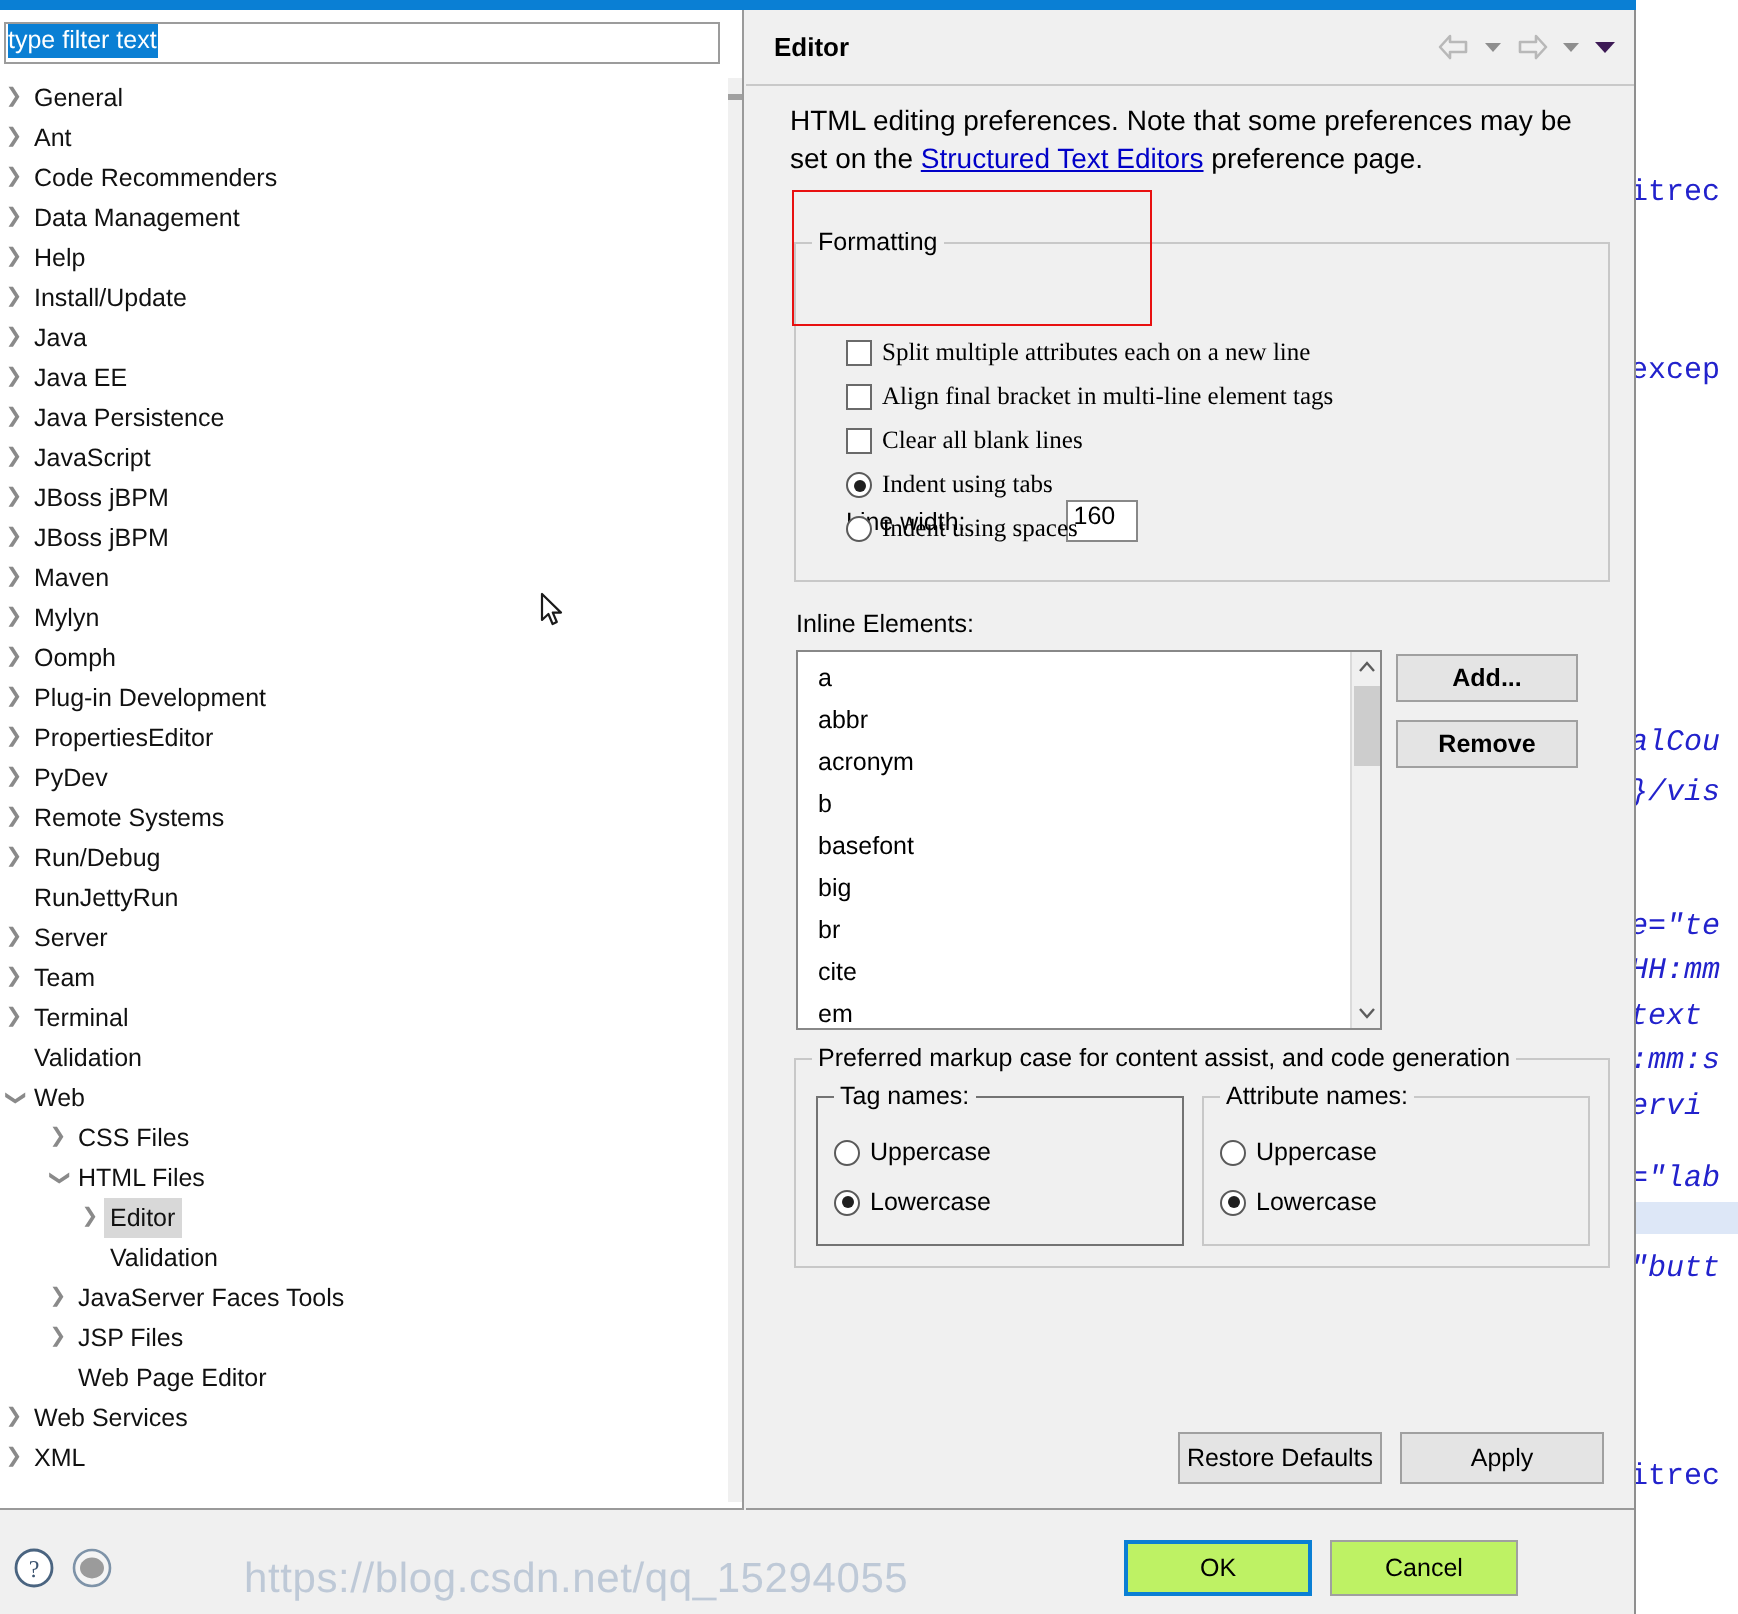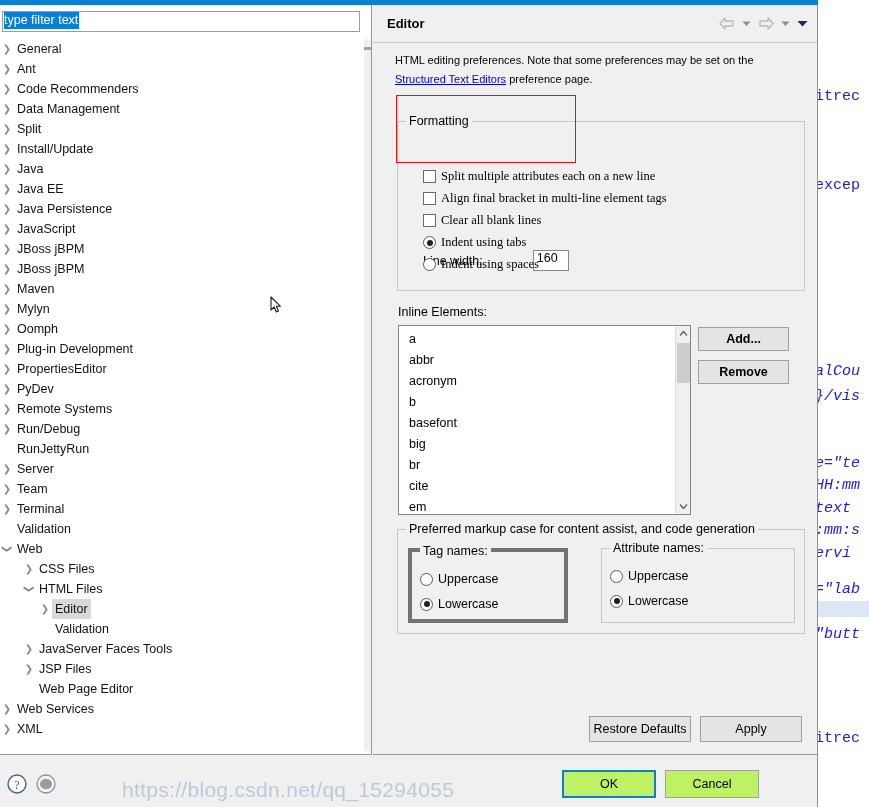--- a/index.html
+++ b/index.html
@@ -191,21 +191,21 @@
   .nav-caret {
     width: 9px; height: 9px;
     display: inline-block;
   }
   .nav-caret svg { display:block; }
 
   #desc {
     position: absolute;
     left: 22px; top: 46px;
     width: 400px;
-    font-size: 11px;
+    font-size: 14px;
     line-height: 19px;
     color: #000000;
   }
   #desc a {
     color: #0000c8;
     text-decoration: underline;
   }
 
   
   #annot-rect {
@@ -413,23 +413,23 @@
   }
   #btn-add    { left: 325px; top: 322px; }
   #btn-remove { left: 325px; top: 355px; }
 
   #markup-group {
     left: 24px; top: 524px;
     width: 408px; height: 105px;
   }
   #tag-group {
     left: 10px; top: 18px;
-    width: 160px; height: 75px;
-    position: absolute;
-    border: 4px solid #737373;
+    width: 184px; height: 75px;
+    position: absolute;
+    border: 1px solid #737373;
     box-sizing: border-box;
   }
   #attr-group {
     left: 203px; top: 18px;
     width: 194px; height: 75px;
     position: absolute;
     border: 1px solid #c8c8c8;
     box-sizing: border-box;
   }
   .sub-radio {
@@ -573,21 +573,21 @@
         <div class="tree-row lvl0">
           <span class="tw collapsed"></span>
           <span class="tree-label">Code Recommenders</span>
         </div>
         <div class="tree-row lvl0">
           <span class="tw collapsed"></span>
           <span class="tree-label">Data Management</span>
         </div>
         <div class="tree-row lvl0">
           <span class="tw collapsed"></span>
-          <span class="tree-label">Split</span>
+          <span class="tree-label">Help</span>
         </div>
         <div class="tree-row lvl0">
           <span class="tw collapsed"></span>
           <span class="tree-label">Install/Update</span>
         </div>
         <div class="tree-row lvl0">
           <span class="tw collapsed"></span>
           <span class="tree-label">Java</span>
         </div>
         <div class="tree-row lvl0">

